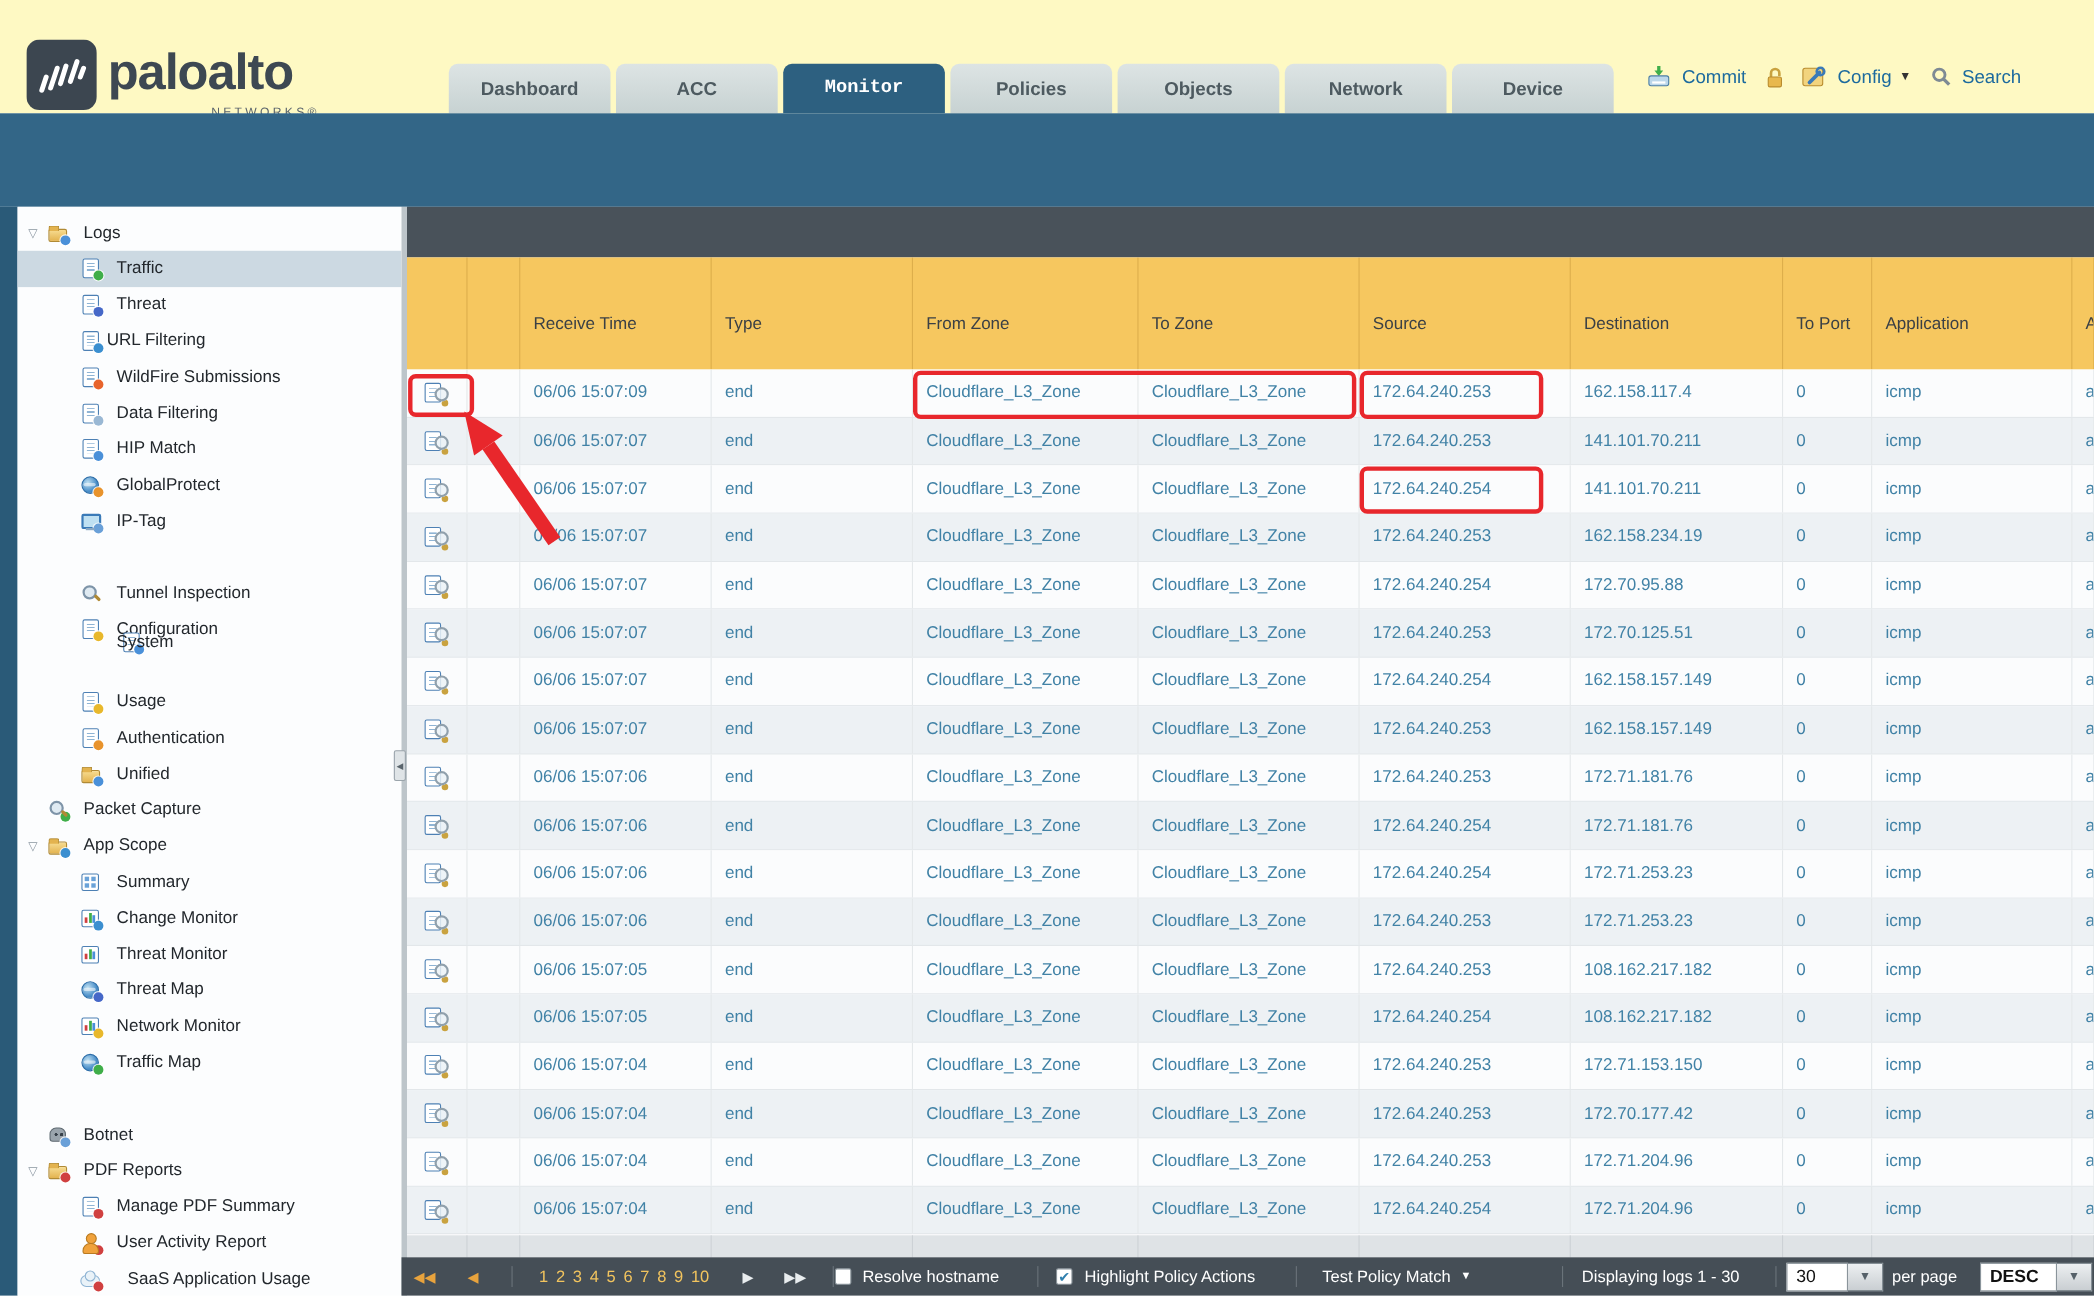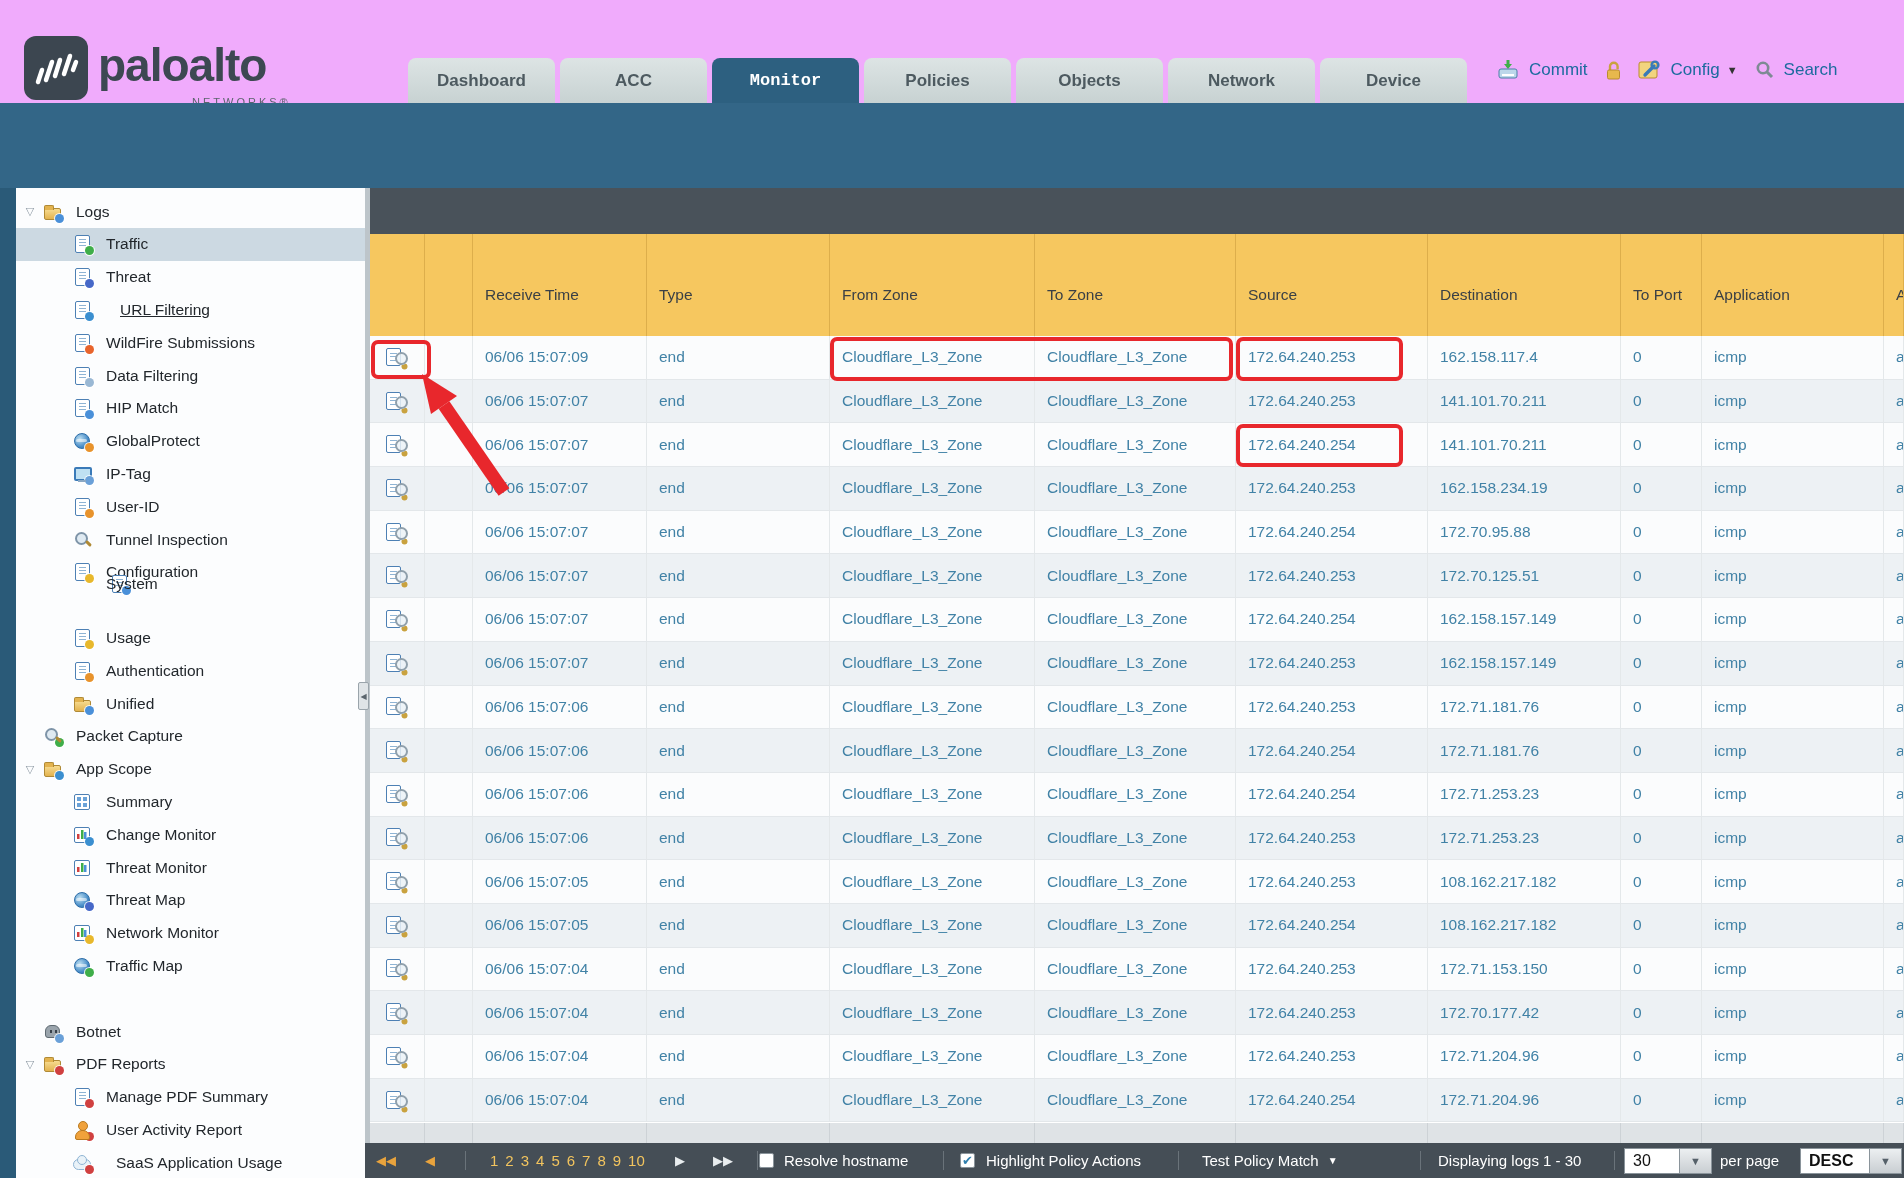--- a/index.html
+++ b/index.html
@@ -2,21 +2,21 @@
 <html><head>
 <meta charset="utf-8">
 <style>
   html,body{margin:0;padding:0}
   body{
     width:1904px;height:1178px;position:relative;overflow:hidden;
     font-family:"Liberation Sans",sans-serif;background:#fff;
     -webkit-font-smoothing:antialiased;
   }
   
-  #topbar{position:absolute;left:0;top:0;width:1904px;height:103px;background:#f0abfc}
+  #topbar{position:absolute;left:0;top:0;width:1904px;height:103px;background:#fef9c3}
   #logo{position:absolute;left:24px;top:36px;width:64px;height:64px}
   #logo-word{position:absolute;left:98px;top:38px;font-size:46px;font-weight:600;color:#3d4852;letter-spacing:-1px}
   #logo-sub{position:absolute;left:192px;top:96px;font-size:11px;letter-spacing:3px;color:#5a646c}
   .tab{position:absolute;top:58px;width:147px;height:45px;border-radius:8px 8px 0 0;
     background:linear-gradient(#dde4e4,#c7d2d2);color:#4d5a60;font-size:17px;font-weight:bold;
     display:flex;align-items:center;justify-content:center;cursor:default}
   .tab.active{background:#2d6080;color:#fff}
   #hdr-actions{position:absolute;left:1496px;top:52px;height:36px;display:flex;align-items:center;gap:9px;
     color:#1c6a9e;font-size:17px}
   #hdr-actions .lbl{cursor:pointer}
@@ -194,21 +194,21 @@
     <div class="tree-item" style="top: 72.6px;">
       <span class="tree-ic ib b-doc" style="left: 57px;">
         <span class="bdg" style="background: rgb(70, 104, 200);"></span>
       </span>
       <span class="tree-lbl" style="left: 90px;">Threat</span>
     </div>
     <div class="tree-item" style="top: 105.4px;">
       <span class="tree-ic ib b-doc" style="left: 57px;">
         <span class="bdg" style="background: rgb(59, 143, 208);"></span>
       </span>
-      <span class="tree-lbl" style="left: 104px; text-decoration: underline;">URL Filtering</span>
+      <span class="tree-lbl" style="left: 81px;">URL Filtering</span>
     </div>
     <div class="tree-item" style="top: 138.2px;">
       <span class="tree-ic ib b-doc" style="left: 57px;">
         <span class="bdg" style="background: rgb(232, 100, 44);"></span>
       </span>
       <span class="tree-lbl" style="left: 90px;">WildFire Submissions</span>
     </div>
     <div class="tree-item" style="top: 171px;">
       <span class="tree-ic ib b-doc" style="left: 57px;">
         <span class="bdg" style="background: rgb(154, 184, 212);"></span>
@@ -225,26 +225,20 @@
       <span class="tree-ic ib b-globe" style="left: 57px;">
         <span class="bdg" style="background: rgb(232, 147, 44);"></span>
       </span>
       <span class="tree-lbl" style="left: 90px;">GlobalProtect</span>
     </div>
     <div class="tree-item" style="top: 269.4px;">
       <span class="tree-ic ib b-monitor" style="left: 57px;">
         <span class="bdg" style="background: rgb(106, 160, 216);"></span>
       </span>
       <span class="tree-lbl" style="left: 90px;">IP-Tag</span>
-    </div>
-    <div class="tree-item" style="top: 302.2px;">
-      <span class="tree-ic ib b-doc" style="left: 57px;">
-        <span class="bdg" style="background: rgb(232, 147, 44);"></span>
-      </span>
-      <span class="tree-lbl" style="left: 90px;">User-ID</span>
     </div>
     <div class="tree-item" style="top: 335px;">
       <span class="tree-ic ib b-mag" style="left: 57px;"></span>
       <span class="tree-lbl" style="left: 90px;">Tunnel Inspection</span>
     </div>
     <div class="tree-item" style="top: 367.8px;">
       <span class="tree-ic ib b-doc" style="left: 57px;">
         <span class="bdg" style="background: rgb(232, 184, 44);"></span>
       </span>
       <span class="tree-lbl" style="left: 90px;">Configuration</span>

